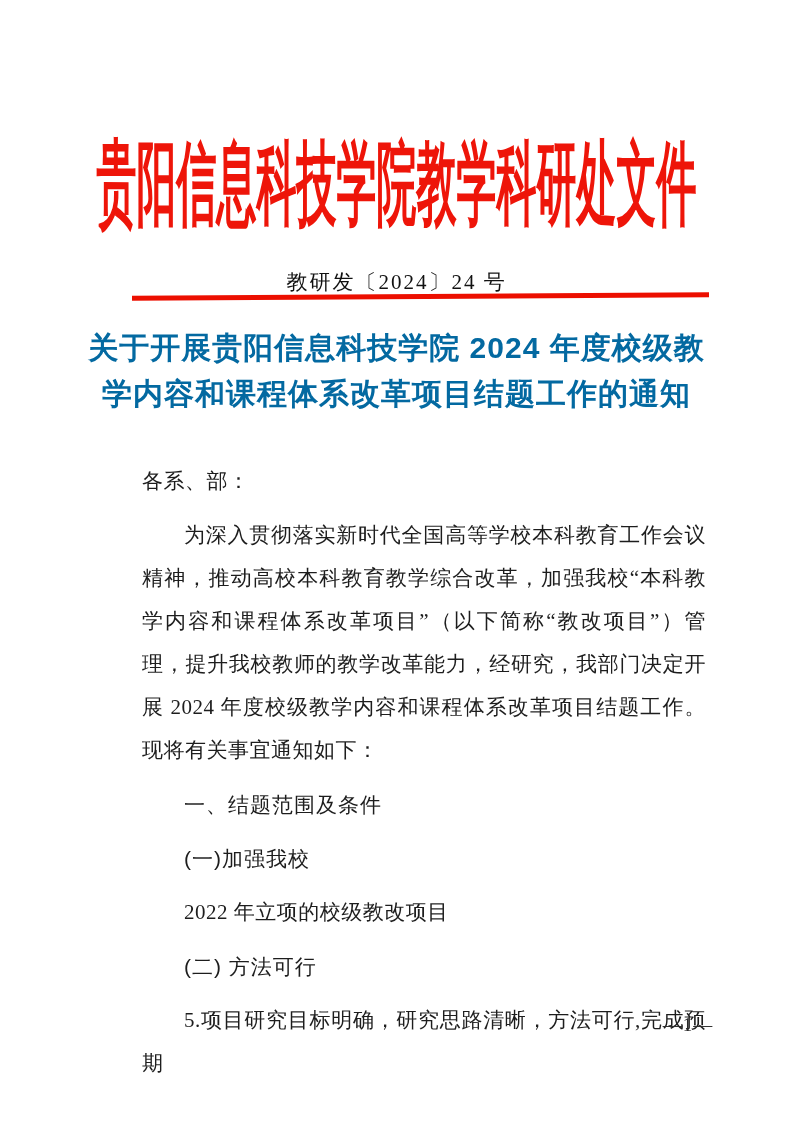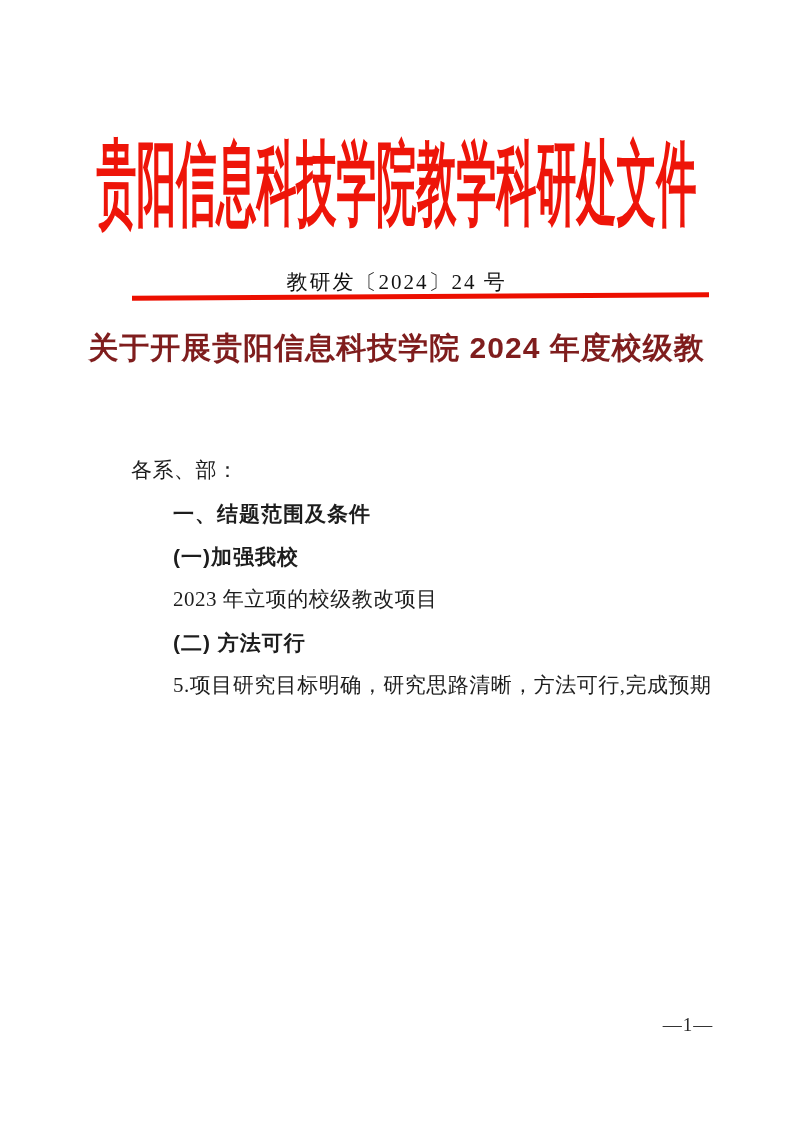--- a/index.html
+++ b/index.html
@@ -65,41 +65,41 @@
     position: absolute;
     top: 325px;
     left: 0;
     width: 100%;
     text-align: center;
     font-family: "Liberation Sans", sans-serif;
     font-size: 30px;
     font-weight: bold;
     line-height: 46px;
     letter-spacing: 1px;
-    color: #7f1d1d;
+    color: #0369a1;
   }
   .doc-title .t-line { display: block; }
   .body-block {
     position: absolute;
     top: 449px;
     left: 105px;
     width: 586px;
     font-family: "Liberation Serif", serif;
     font-size: 21px;
     line-height: 43px;
     color: var(--ink);
     letter-spacing: 0.5px;
   }
   .para {
-    margin: 0;
+    margin: 11px;
     text-align: justify;
   }
   .indent { text-indent: 2em; }
   .bold {
-    font-weight: bold;
+    font-weight: normal;
     font-family: "Liberation Sans", sans-serif;
     letter-spacing: 1px;
   }
   .page-number {
     position: absolute;
     top: 1014px;
     left: 612px;
     width: 100px;
     text-align: center;
     font-family: "Liberation Serif", serif;
@@ -116,26 +116,28 @@
   <div class="header-wrap">
     <div class="header-title">贵阳信息科技学院教学科研处文件</div>
   </div>
 
   <div class="doc-number">教研发〔2024〕24 号</div>
 
   <div class="red-rule"></div>
 
   <h1 class="doc-title">
     <span class="t-line">关于开展贵阳信息科技学院 2024 年度校级教</span>
+    <span class="t-line">学内容和课程体系改革项目结题工作的通知</span>
   </h1>
 
   <div class="body-block">
     <p class="para">各系、部：</p>
+    <p class="para indent">为深入贯彻落实新时代全国高等学校本科教育工作会议精神，推动高校本科教育教学综合改革，加强我校“本科教学内容和课程体系改革项目”（以下简称“教改项目”）管理，提升我校教师的教学改革能力，经研究，我部门决定开展 2024 年度校级教学内容和课程体系改革项目结题工作。现将有关事宜通知如下：</p>
     <p class="para indent bold">一、结题范围及条件</p>
     <p class="para indent bold">(一)加强我校</p>
-    <p class="para indent">2023 年立项的校级教改项目</p>
+    <p class="para indent">2022 年立项的校级教改项目</p>
     <p class="para indent bold">(二) 方法可行</p>
     <p class="para indent">5.项目研究目标明确，研究思路清晰，方法可行,完成预期</p>
   </div>
 
   <div class="page-number">—1—</div>
 
 </div>
 
 </body></html>

